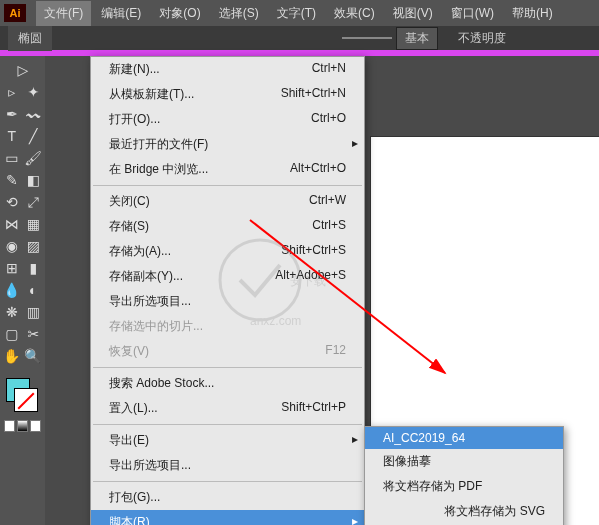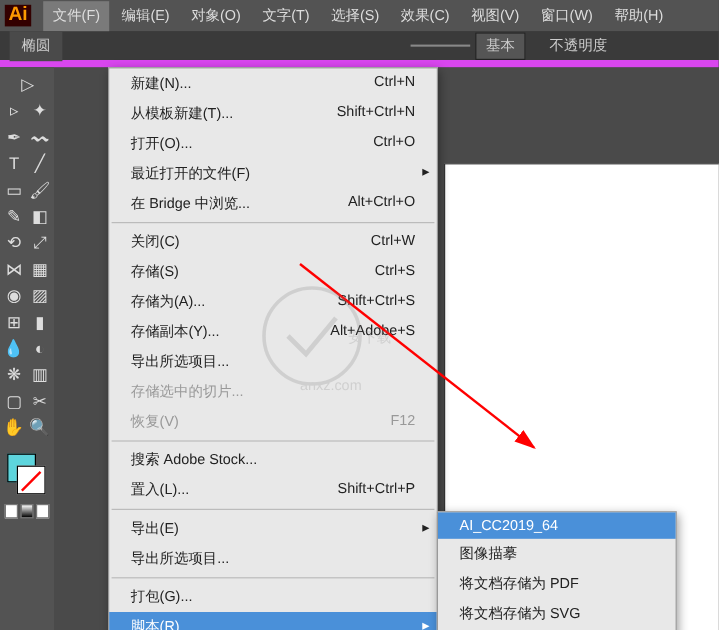--- a/index.html
+++ b/index.html
@@ -1,18 +1,18 @@
 <!DOCTYPE html>
 <html><head>
 <meta charset="utf-8">
 <style>
 *{margin:0;padding:0;box-sizing:border-box;font-family:"Microsoft YaHei","SimSun",sans-serif;font-size:12px}
 body{background:#4a4a4a;width:599px;height:525px;overflow:hidden;position:relative}
 .topbar{height:26px;background:#535353;display:flex;align-items:center;padding:0 4px}
-.logo{width:22px;height:18px;background:#330000;color:#ff9a00;display:flex;align-items:center;justify-content:center;font-weight:bold;font-size:16px;margin-right:10px}
+.logo{width:22px;height:18px;background:#330000;color:#ff9a00;display:flex;align-items:center;justify-content:center;font-weight:bold;font-size:11px;margin-right:10px}
 .menu{display:flex;gap:2px}
 .menu-item{color:#ddd;padding:4px 8px;cursor:pointer}
 .menu-item.active{background:#7a7a7a}
 .secondbar{height:30px;background:#3a3a3a;display:flex;align-items:center;padding:0 8px;color:#ccc;gap:10px;border-bottom:6px solid #d946ef}
 .doctab{padding:4px 10px;background:#4a4a4a}
 .stroke-ctrl{display:flex;align-items:center;gap:4px;margin-left:280px}
 .stroke-line{width:50px;height:2px;background:#000;border:1px solid #888}
 .stroke-label{background:#555;padding:2px 8px;border:1px solid #222}
 .opacity{color:#ccc;margin-left:10px}
 .main{display:flex;height:calc(100% - 56px);position:relative}
@@ -39,22 +39,22 @@
 </style>
 </head>
 <body>
 
 <div class="topbar">
   <div class="logo">Ai</div>
   <div class="menu" id="main-menu">
       <div class="menu-item active">文件(F)</div>
       <div class="menu-item">编辑(E)</div>
       <div class="menu-item">对象(O)</div>
+      <div class="menu-item">选择(S)</div>
       <div class="menu-item">文字(T)</div>
-      <div class="menu-item">选择(S)</div>
       <div class="menu-item">效果(C)</div>
       <div class="menu-item">视图(V)</div>
       <div class="menu-item">窗口(W)</div>
       <div class="menu-item">帮助(H)</div>
     </div>
 </div>
 
 <div class="secondbar">
   <div class="doctab">椭圆</div>
   <div class="stroke-ctrl">
@@ -220,21 +220,21 @@
         <span></span>
       </div>
       <div class="dd-item" style="position: relative;">
         <span>图像描摹</span>
         <span></span>
       </div>
       <div class="dd-item" style="position: relative;">
         <span>将文档存储为 PDF</span>
         <span></span>
       </div>
-      <div class="dd-item" style="position: relative;">
+      <div class="dd-item" style="position: relative; justify-content: flex-end;">
         <span>将文档存储为 SVG</span>
         <span></span>
       </div>
       <div class="dd-item" style="position: relative;">
         <span></span>
       </div>
     </div>
 </div>
 
 <div class="watermark">

